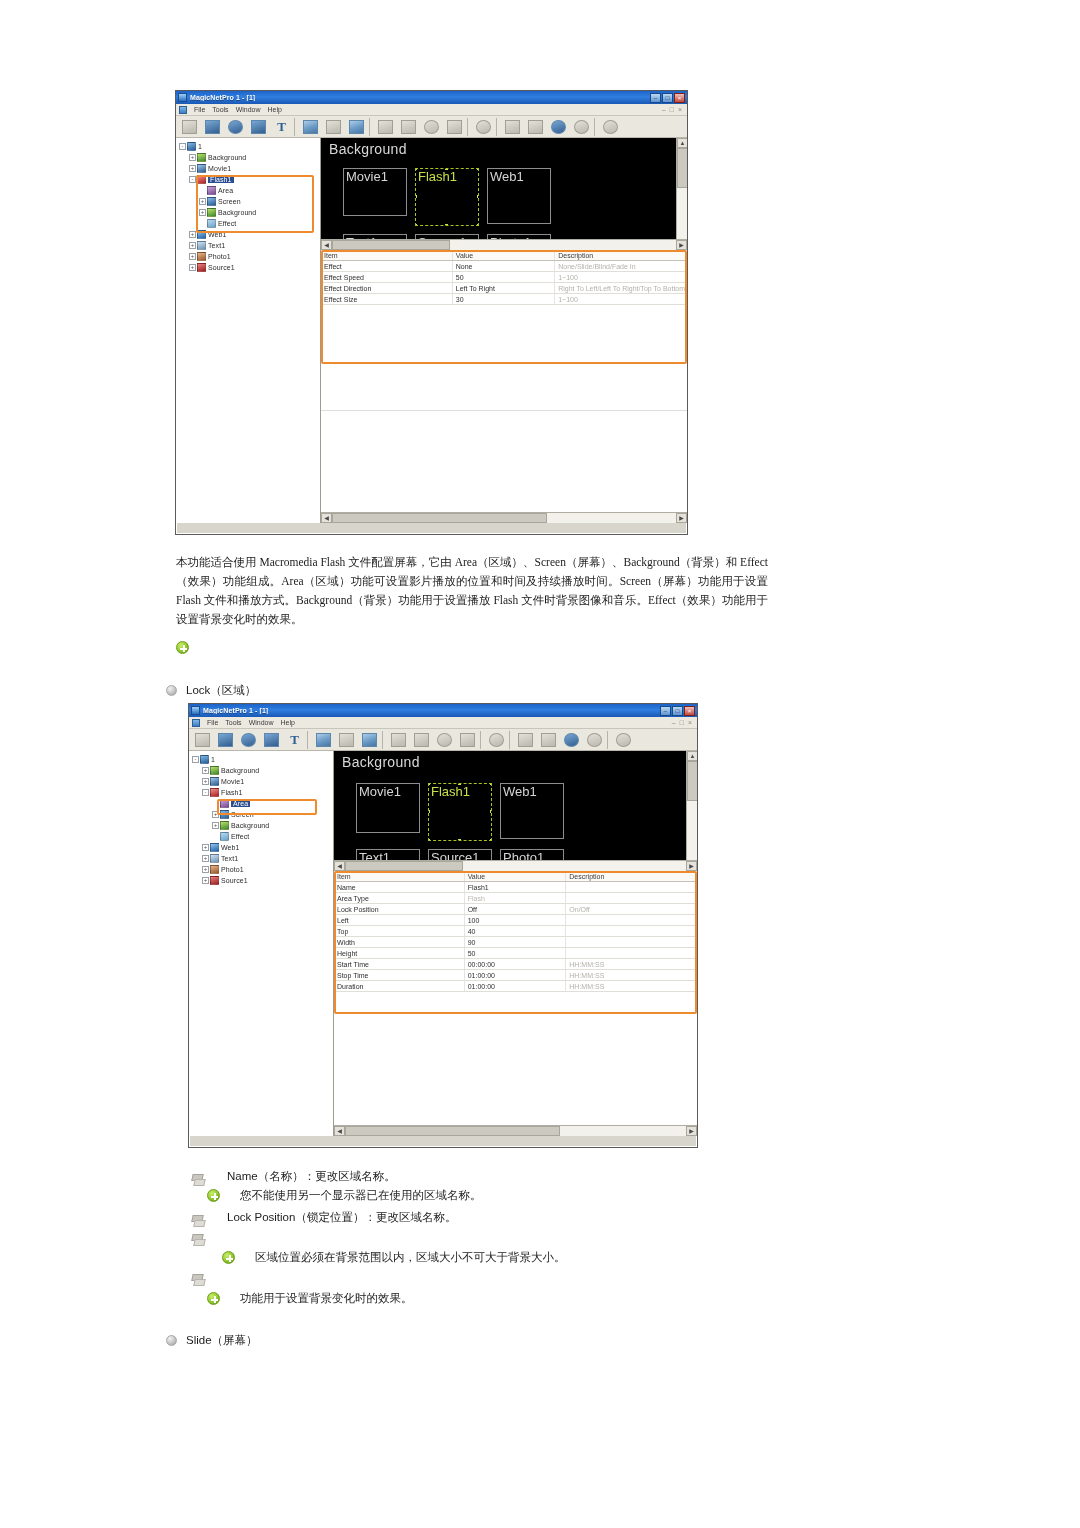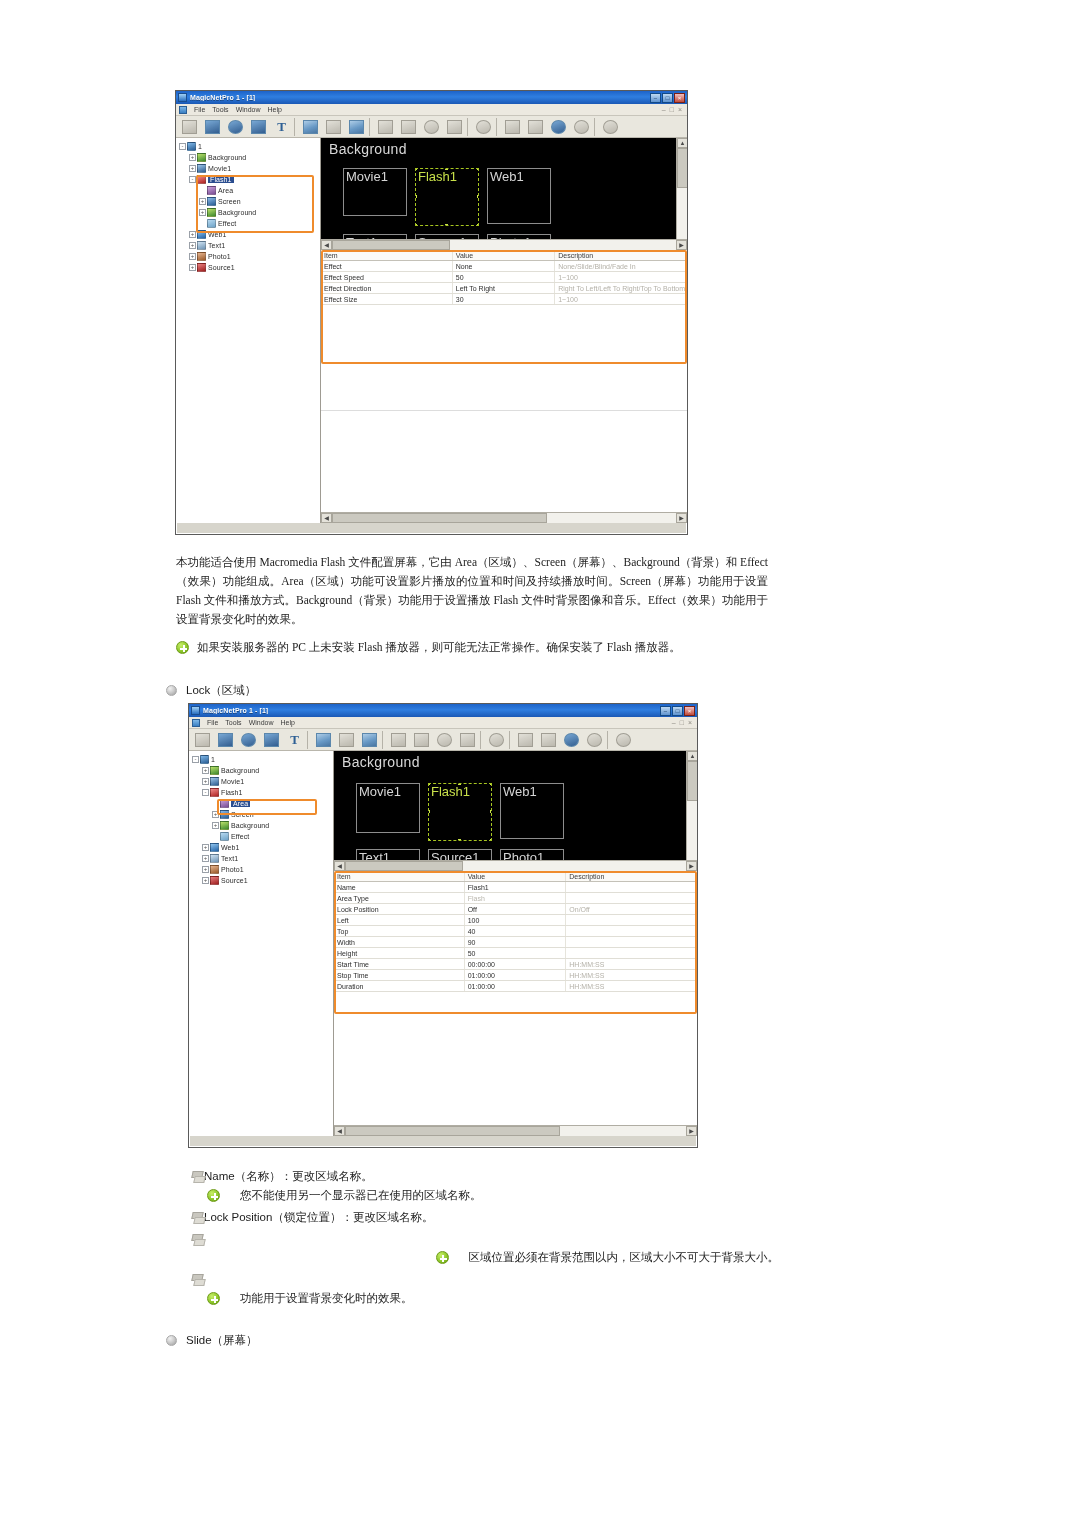--- a/index.html
+++ b/index.html
@@ -194,21 +194,21 @@
   .note-txt{font-family:"Liberation Serif",serif;font-size:11.5px;line-height:17px;color:#232323;}
 
   .sec-row{position:absolute;display:flex;align-items:center;gap:9px;}
   .icon-sphere{
     width:11px;height:11px;flex:none;border-radius:50%;
     background:radial-gradient(circle at 33% 28%, #f2f2f2 0%, #c9c9c9 50%, #9a9a9a 100%);
     border:1px solid #a9a9a9;
   }
   .sec-txt{font-family:"Liberation Sans",sans-serif;font-size:11.5px;color:#1c1c1c;}
 
-  .bullet-row{position:absolute;display:flex;align-items:flex-start;gap:0;}
+  .bullet-row{position:absolute;display:flex;align-items:flex-end;gap:23px;}
   .icon-flag{
     width:12px;height:11px;flex:none;margin-top:3px;position:relative;
   }
   .icon-flag::before{
     content:"";position:absolute;left:0;top:0;width:9px;height:5px;
     background:#c9c7bf;border:1px solid #a7a59d;
     transform:skewX(-12deg);
   }
   .icon-flag::after{
     content:"";position:absolute;left:2px;top:5px;width:9px;height:5px;
@@ -459,21 +459,20 @@
         <div class="arrow">▶</div>
       </div>
     </div>
   </div>
 </div>
 
 <div class="doc-par" style="left:176px;top:553px;width:592px;">本功能适合使用 Macromedia Flash 文件配置屏幕，它由 Area（区域）、Screen（屏幕）、Background（背景）和 Effect（效果）功能组成。Area（区域）功能可设置影片播放的位置和时间及持续播放时间。Screen（屏幕）功能用于设置 Flash 文件和播放方式。Background（背景）功能用于设置播放 Flash 文件时背景图像和音乐。Effect（效果）功能用于设置背景变化时的效果。</div>
 
 <div class="note-row" style="left:176px;top:639px;width:600px;">
   <div class="icon-plus"></div>
-  <div class="note-txt">如果安装服务器的 PC 上未安装 Flash 播放器，则可能无法正常操作。确保安装了 Flash 播放器。</div>
 </div>
 
 <div class="sec-row" style="left:166px;top:683px;">
   <div class="icon-sphere"></div>
   <div class="sec-txt">Lock（区域）</div>
 </div>
 
 <div class="app-window" style="left:188px;top:703px;width:510px;height:445px;">
 
   <div class="titlebar">
@@ -755,21 +754,21 @@
 </div>
 
 <div class="bullet-row" style="left:192px;top:1209px;width:590px;">
   <div class="icon-flag"></div>
   <div class="bullet-txt">Lock Position（锁定位置）：更改区域名称。</div>
 </div>
 
 <div class="bullet-row" style="left:192px;top:1231px;width:590px;">
   <div class="icon-flag"></div>
 </div>
-<div class="subnote" style="left:209px;top:1249px;width:570px;justify-content:flex-end;">
+<div class="subnote" style="left:222px;top:1249px;width:570px;">
   <div class="icon-plus"></div>
   <div class="note-txt">区域位置必须在背景范围以内，区域大小不可大于背景大小。</div>
 </div>
 
 <div class="bullet-row" style="left:192px;top:1271px;width:590px;">
   <div class="icon-flag"></div>
 </div>
 <div class="subnote" style="left:207px;top:1290px;width:570px;">
   <div class="icon-plus"></div>
   <div class="note-txt">功能用于设置背景变化时的效果。</div>

